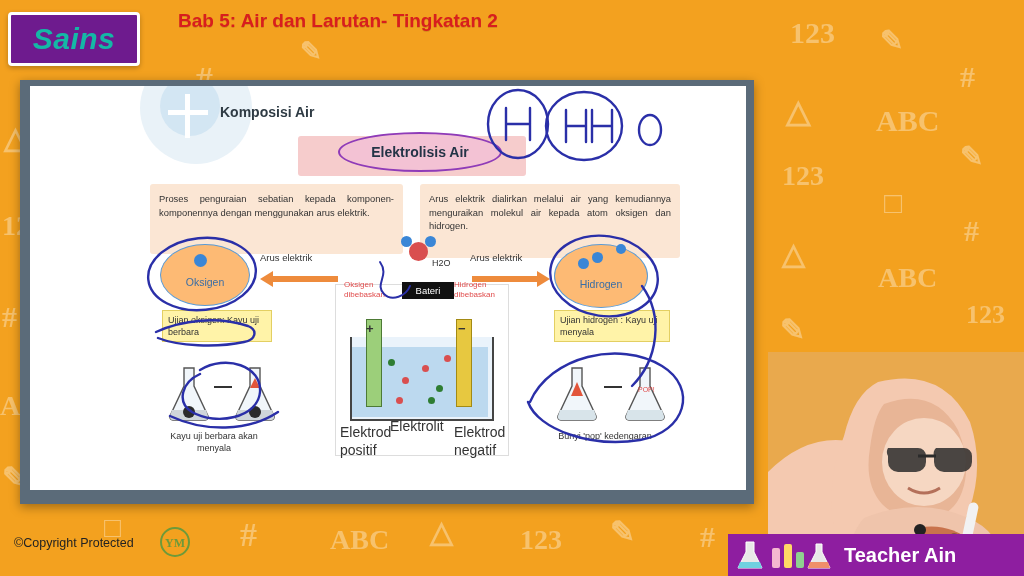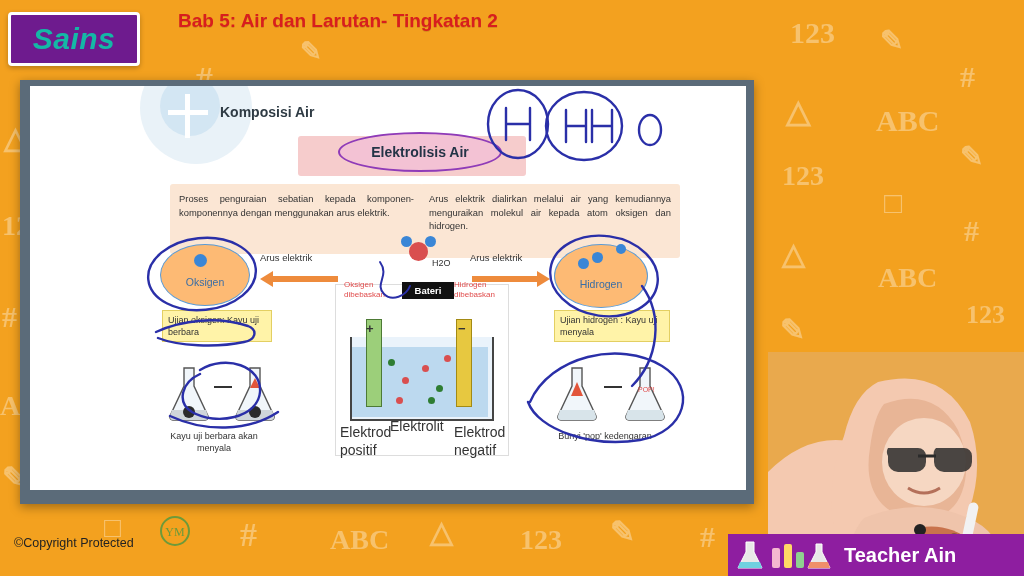--- a/index.html
+++ b/index.html
@@ -75,21 +75,21 @@
     background:#F3C2D4;
     display:flex;align-items:center;justify-content:center;
   }
   #banner-oval span{font-size:14px;font-weight:bold;color:#243447;}
   
   .textbox{
     position:absolute;background:#FBE6D4;border-radius:3px;
     padding:8px 9px;font-size:9.4px;color:#333;line-height:1.45;
     text-align:justify;
   }
-  #tb-left{left:140px;top:98px;width:235px;height:54px;}
+  #tb-left{left:120px;top:98px;width:235px;height:54px;}
   #tb-right{left:390px;top:98px;width:242px;height:58px;background:#FBE6D4;}
   
   .arrow-label{
     position:absolute;font-size:9.5px;color:#333;
   }
   .arrow{
     position:absolute;height:6px;background:#EE8B3C;
   }
   .arrow:after{
     content:"";position:absolute;top:-5px;width:0;height:0;
@@ -109,35 +109,35 @@
     font-size:9px;color:#333;line-height:1.35;padding:3px 5px;
   }
   
   #center-exp{
     position:absolute;left:305px;top:198px;width:172px;height:170px;
     background:#ffffff;border:1px solid #ddd;
   }
   #bateri-label{
     position:absolute;left:372px;top:196px;width:52px;height:17px;
     background:#111;color:#fff;font-size:9.5px;
-    display:flex;align-items:center;justify-content:center;font-weight:bold;
+    display:flex;align-items:center;justify-content:center;
   }
   .tiny-red{position:absolute;font-size:8px;color:#e04b4b;line-height:1.25;}
   .tiny-black{position:absolute;font-size:14px;color:#333;line-height:1.25;}
   
   .flask-label{position:absolute;font-size:9px;color:#333;line-height:1.35;text-align:center;}
   
   .ink{position:absolute;pointer-events:none;}
   
   #copyright{
     position:absolute;left:14px;top:536px;font-size:12.5px;color:#222;
     z-index:6;
   }
   #wm-logo{
-    position:absolute;left:158px;top:516px;width:34px;height:30px;z-index:6;
+    position:absolute;left:158px;top:527px;width:34px;height:30px;z-index:6;font-weight:bold;
   }
   
   #video-tile{
     position:absolute;right:0;top:352px;width:256px;height:224px;z-index:8;
     overflow:hidden;background:#E8A44A;
   }
   #name-bar{
     position:absolute;right:0;bottom:0;width:296px;height:42px;
     background:#8E1EA0;z-index:9;display:flex;align-items:center;
   }

